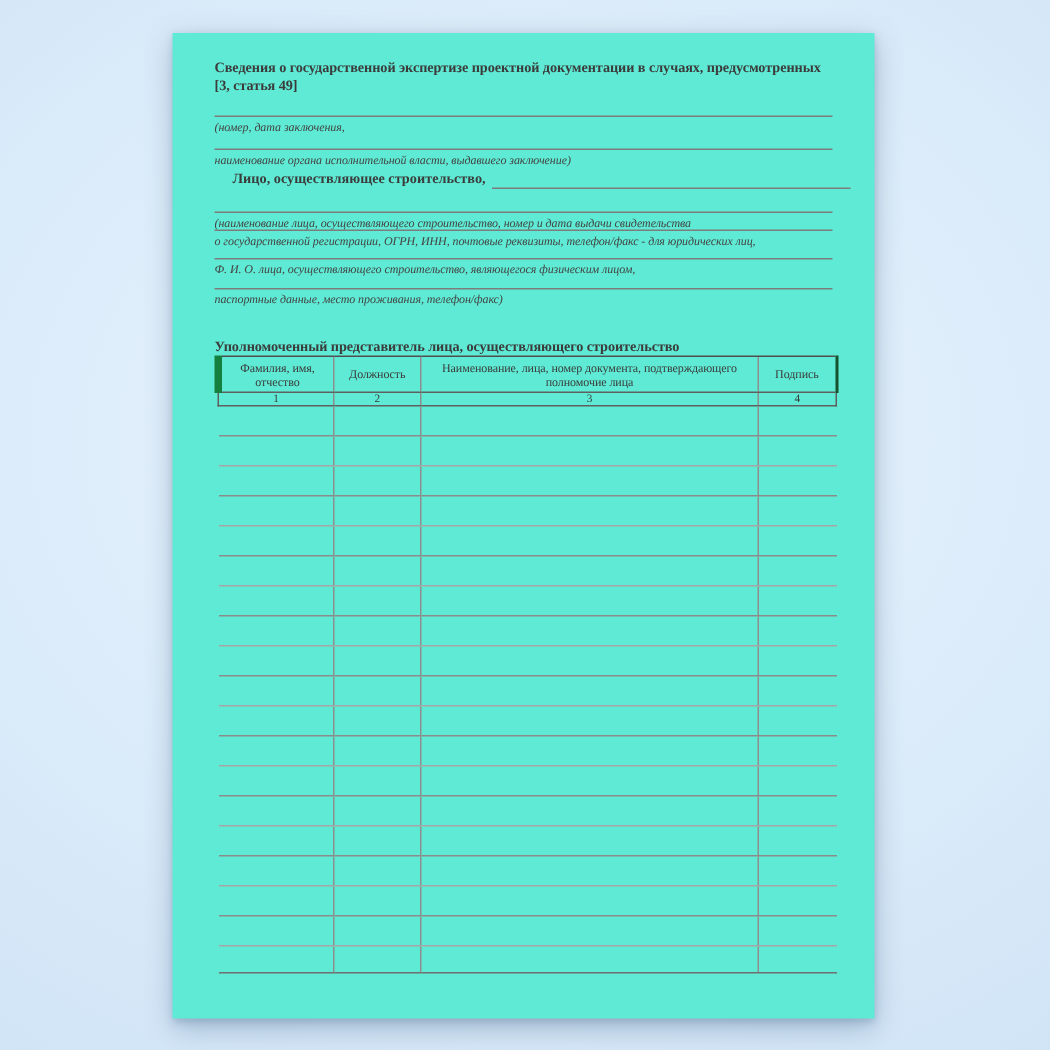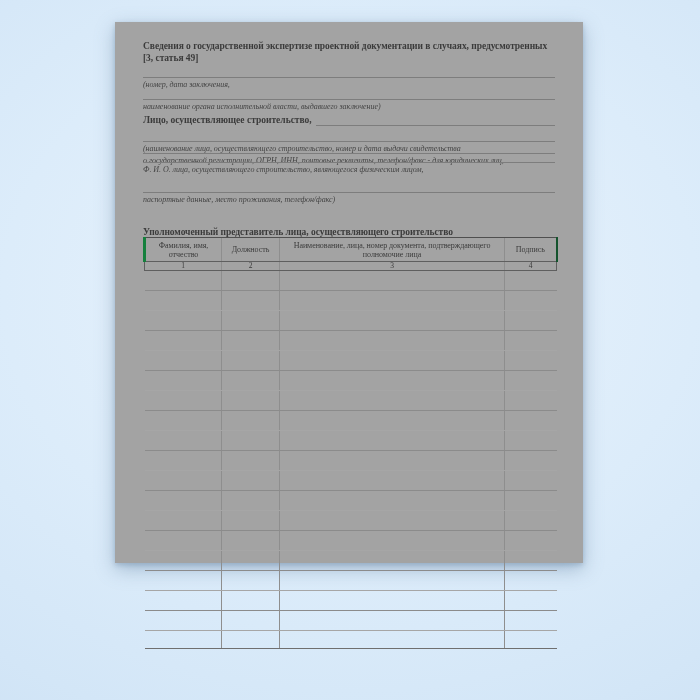--- a/index.html
+++ b/index.html
@@ -6,39 +6,39 @@
   html, body { width: 700px; height: 700px; overflow: hidden; }
   body {
     font-family: "Liberation Serif", "DejaVu Serif", serif;
     background: radial-gradient(ellipse 130% 105% at 50% 42%,
                 #e9f3fc 0%, #dcecfa 38%, #d3e6f7 62%, #c3d9ee 100%);
     position: relative;
   }
   .sheet {
     position: absolute;
     left: 115px; top: 22px;
-    width: 468px; height: 541px;
-    background: #a3a3a3;
+    width: 468px; height: 657px;
+    background: #5eead4;
     box-shadow: 0 6px 18px rgba(96,126,158,0.45), 0 2px 5px rgba(96,126,158,0.35);
   }
   .abs { position: absolute; }
   .intro {
     left: 28px; top: 18px; width: 412px;
     font-size: 9.5px; font-weight: bold; color: #3b3b3b;
     line-height: 12px; letter-spacing: -0.05px; white-space: pre-line;
   }
   .ruled { left: 28px; width: 412px; }
   .ruled .rule { border-top: 1px solid #7d7d7d; height: 0; }
   .ruled .cap {
     margin-top: 2px; text-align: left;
     font-style: italic; font-size: 8px; color: #444444; line-height: 9px;
     letter-spacing: -0.05px; white-space: nowrap;
   }
   .person-row {
-    left: 28px; top: 92px; width: 412px; height: 12px;
+    left: 40px; top: 92px; width: 412px; height: 12px;
     display: flex; align-items: flex-end;
   }
   .person-row .lbl {
     font-size: 9.5px; font-weight: bold; color: #3b3b3b;
     line-height: 12px; white-space: nowrap; padding-right: 4px;
   }
   .person-row .fill {
     flex: 1; border-bottom: 1px solid #7d7d7d; height: 11px;
   }
   .section-heading {
@@ -53,21 +53,21 @@
   table.form th {
     font-weight: normal; font-size: 8px; line-height: 9px; color: #3b3b3b;
     text-align: center; vertical-align: middle; padding: 1px 3px;
     border-top: 1px solid #4f4f4f; border-bottom: 1px solid #5f5f5f;
     height: 24px; letter-spacing: -0.05px;
   }
   table.form th, table.form td { border-left: none; border-right: none; }
   table.form th + th, table.form .nums td + td, table.form .row td + td {
     border-left: 1px solid #8e8e8e;
   }
-  table.form th { border-left: 3px solid #15803d; }
+  table.form th { border-left: 5px solid #15803d; }
   table.form th:last-child { border-right: 2px solid #14532d; }
   table.form .nums td {
     font-size: 7.5px; line-height: 8px; color: #3b3b3b; text-align: center;
     height: 9px; padding: 0; border-bottom: 1px solid #5f5f5f;
     border-left: 1px solid #5f5f5f;
   }
   table.form .nums td:last-child { border-right: 1px solid #5f5f5f; }
   table.form .row td { height: 20px; border-bottom: 1px solid #9a9a9a; padding: 0; }
   table.form .row:nth-child(odd) td { border-bottom-color: #8b8b8b; }
   table.form .row:nth-child(even) td { border-bottom-color: #a6a6a6; }
@@ -98,21 +98,21 @@
   <div class="abs ruled" style="top:119px">
     <div class="rule"></div>
     <div class="cap">(наименование лица, осуществляющего строительство, номер и дата выдачи свидетельства</div>
   </div>
 
   <div class="abs ruled" style="top:131px">
     <div class="rule"></div>
     <div class="cap">о государственной регистрации, ОГРН, ИНН, почтовые реквизиты, телефон/факс - для юридических лиц,</div>
   </div>
 
-  <div class="abs ruled" style="top:140px">
+  <div class="abs ruled" style="top:150px">
     <div class="rule"></div>
     <div class="cap">Ф. И. О. лица, осуществляющего строительство, являющегося физическим лицом,</div>
   </div>
 
   <div class="abs ruled" style="top:170px">
     <div class="rule"></div>
     <div class="cap">паспортные данные, место проживания, телефон/факс)</div>
   </div>
 
   <div class="abs section-heading">Уполномоченный представитель лица, осуществляющего строительство</div>

